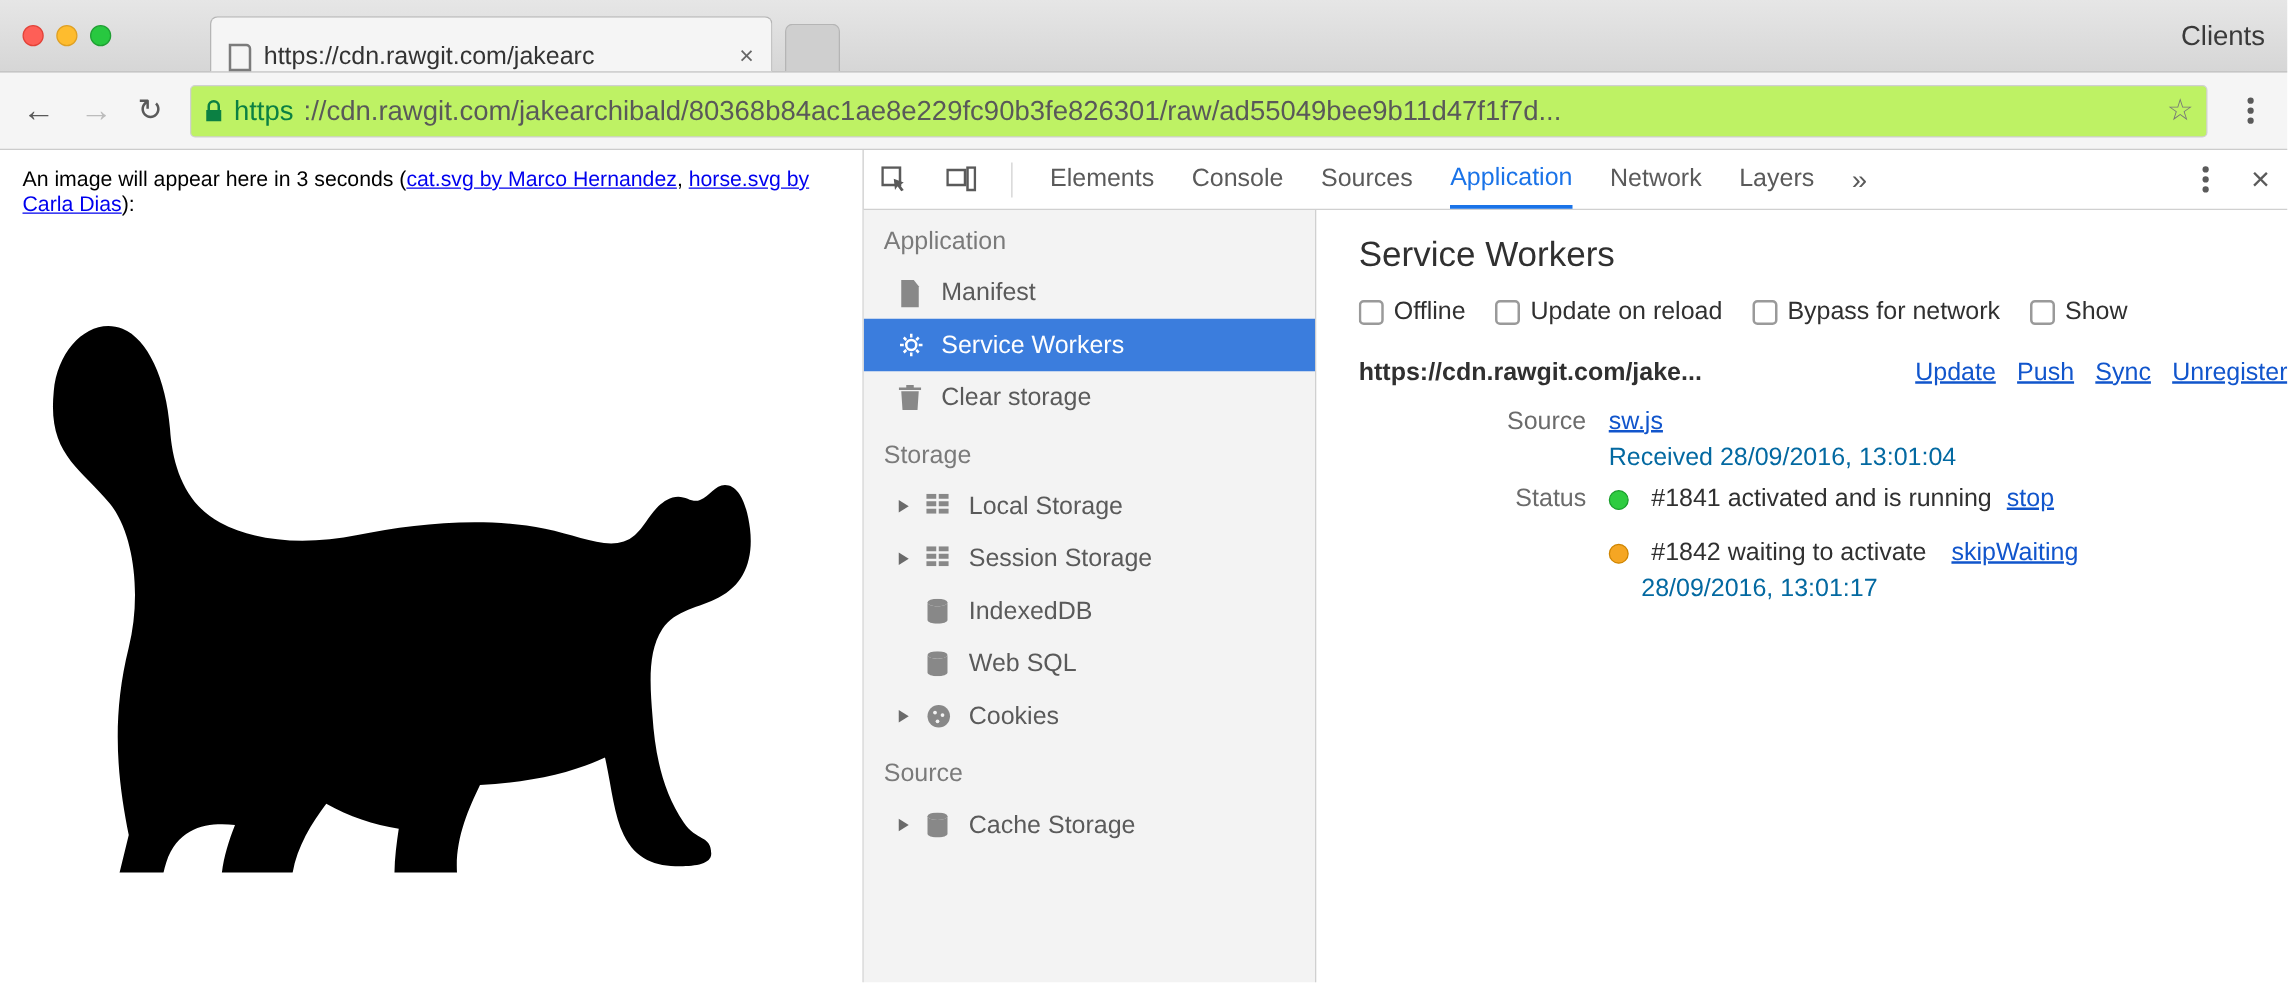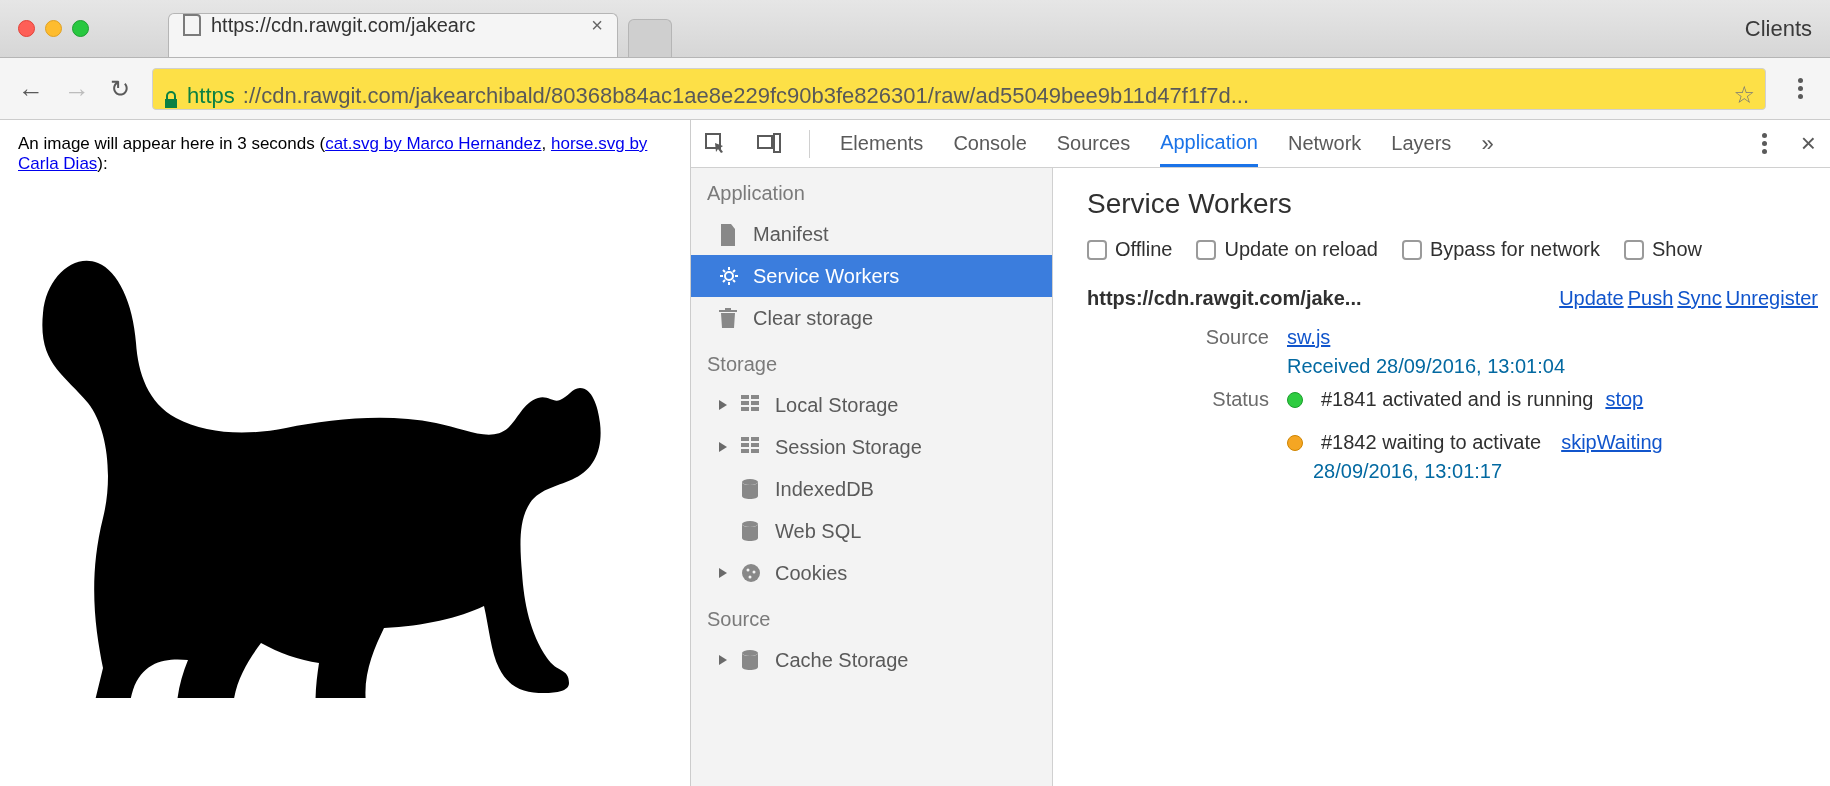--- a/index.html
+++ b/index.html
@@ -3,31 +3,31 @@
 <meta charset="utf-8">
 <style>
 *{margin:0;padding:0;box-sizing:border-box;font-family:-apple-system,BlinkMacSystemFont,"Segoe UI",Helvetica,Arial,sans-serif}
 body{width:1830px;height:786px;background:#fff;overflow:hidden}
 .titlebar{height:58px;background:linear-gradient(#e6e6e6,#d6d6d6);display:flex;align-items:center;border-bottom:1px solid #b5b5b5;position:relative}
 .traffic{display:flex;gap:10px;margin-left:18px}
 .tlight{width:17px;height:17px;border-radius:50%}
 .tlight.red{background:#fe5f57;border:1px solid #e24238}
 .tlight.yellow{background:#febc2e;border:1px solid #dfa023}
 .tlight.green{background:#28c840;border:1px solid #1f9f33}
-.tab{position:absolute;left:168px;bottom:0;height:44px;width:450px;background:#f5f5f5;border:1px solid #b5b5b5;border-bottom:none;border-radius:6px 6px 0 0;display:flex;align-items:flex-start;padding:0 14px;gap:10px}
+.tab{position:absolute;left:168px;bottom:0;height:44px;width:450px;background:#f5f5f5;border:1px solid #b5b5b5;border-bottom:none;border-radius:6px 6px 0 0;display:flex;align-items:flex-end;padding:0 14px;gap:10px}
 .tab-ghost{position:absolute;left:628px;bottom:0;height:38px;width:44px;background:#cfcfcf;border:1px solid #b5b5b5;border-bottom:none;border-radius:6px 6px 0 0}
 .file-icon{width:18px;height:22px;border:2px solid #7b7b7b;border-radius:0 4px 0 0;position:relative}
 .tab-title{font-size:20px;color:#333;white-space:nowrap;overflow:hidden;text-overflow:clip;max-width:340px}
 .tab-close{font-size:20px;color:#666;margin-left:auto}
 .personal{margin-left:auto;margin-right:18px;font-size:22px;color:#3a3a3a}
 .toolbar{height:62px;background:#f5f5f5;border-bottom:1px solid #ccc;display:flex;align-items:center;padding:0 18px;gap:22px}
 .nav-arrow{font-size:26px;color:#5a5a5a;width:24px;text-align:center}
 .nav-arrow.dim{color:#bcbcbc}
 .reload{font-size:24px;color:#5a5a5a}
-.addr{flex:1;height:42px;background:#fde047;border:1px solid #d0d0d0;border-radius:4px;display:flex;align-items:flex-end;padding:0 10px;gap:8px;font-size:22px}
+.addr{flex:1;height:42px;background:#bef264;border:1px solid #d0d0d0;border-radius:4px;display:flex;align-items:center;padding:0 10px;gap:8px;font-size:22px}
 .lock{color:#0b8043;font-size:18px}
 .url-scheme{color:#0b8043}
 .url-rest{color:#595959;white-space:nowrap;overflow:hidden;flex:1}
 .star{color:#777;font-size:24px}
 .menu-dots{color:#5a5a5a;width:24px;display:flex;flex-direction:column;gap:3px;align-items:center}
 .menu-dots span{width:5px;height:5px;background:#5a5a5a;border-radius:50%}
 .content{display:flex;height:calc(786px - 58px - 62px)}
 .page{width:690px;padding:14px 18px;font-family:"Times New Roman",serif;font-size:17px;color:#000}
 .page a{color:#0000ee;text-decoration:underline}
 .cat{width:620px;height:520px;margin-top:4px}
@@ -46,21 +46,21 @@
 .sb-sub .sb-item{padding-left:28px}
 .disc{width:0;height:0;border-left:8px solid #6a6a6a;border-top:5px solid transparent;border-bottom:5px solid transparent}
 .sb-ic{width:20px;height:20px;display:inline-block}
 .panel{flex:1;padding:20px 0 0 34px;overflow:auto;font-size:20px;color:#303030;min-width:0}
 .panel h1{font-size:28px;font-weight:400;margin-bottom:18px}
 .checks{display:flex;gap:24px;align-items:center;margin-bottom:26px;flex-wrap:nowrap;overflow:hidden}
 .chk{display:flex;align-items:center;gap:8px;white-space:nowrap}
 .chk-box{width:20px;height:20px;border:2px solid #9a9a9a;border-radius:4px}
 .sw-row{display:flex;gap:22px;align-items:flex-start;margin-bottom:16px}
 .sw-origin{font-weight:700;max-width:360px;white-space:nowrap;overflow:hidden;text-overflow:ellipsis}
-.sw-actions{display:flex;gap:4px;margin-left:auto;margin-right:12px}
+.sw-actions{display:flex;gap:17px;margin-left:auto;}
 .lnk{color:#1155cc;text-decoration:underline;cursor:pointer}
 .kv{display:flex;margin-bottom:10px}
 .kv .k{width:200px;text-align:right;color:#6b6b6b;padding-right:18px}
 .kv .v{flex:1;display:flex;flex-direction:column;gap:6px;min-width:0}
 .dot{width:16px;height:16px;border-radius:50%;display:inline-block;margin-right:10px;vertical-align:middle}
 .dot.green{background:#2ecc40;border:1px solid #1a9e2c}
 .dot.orange{background:#f5a623;border:1px solid #cf8500}
 .status-line{display:flex;align-items:center;gap:8px}
 .meta{color:#0369a1}
 .clients-val{white-space:nowrap;overflow:hidden}

